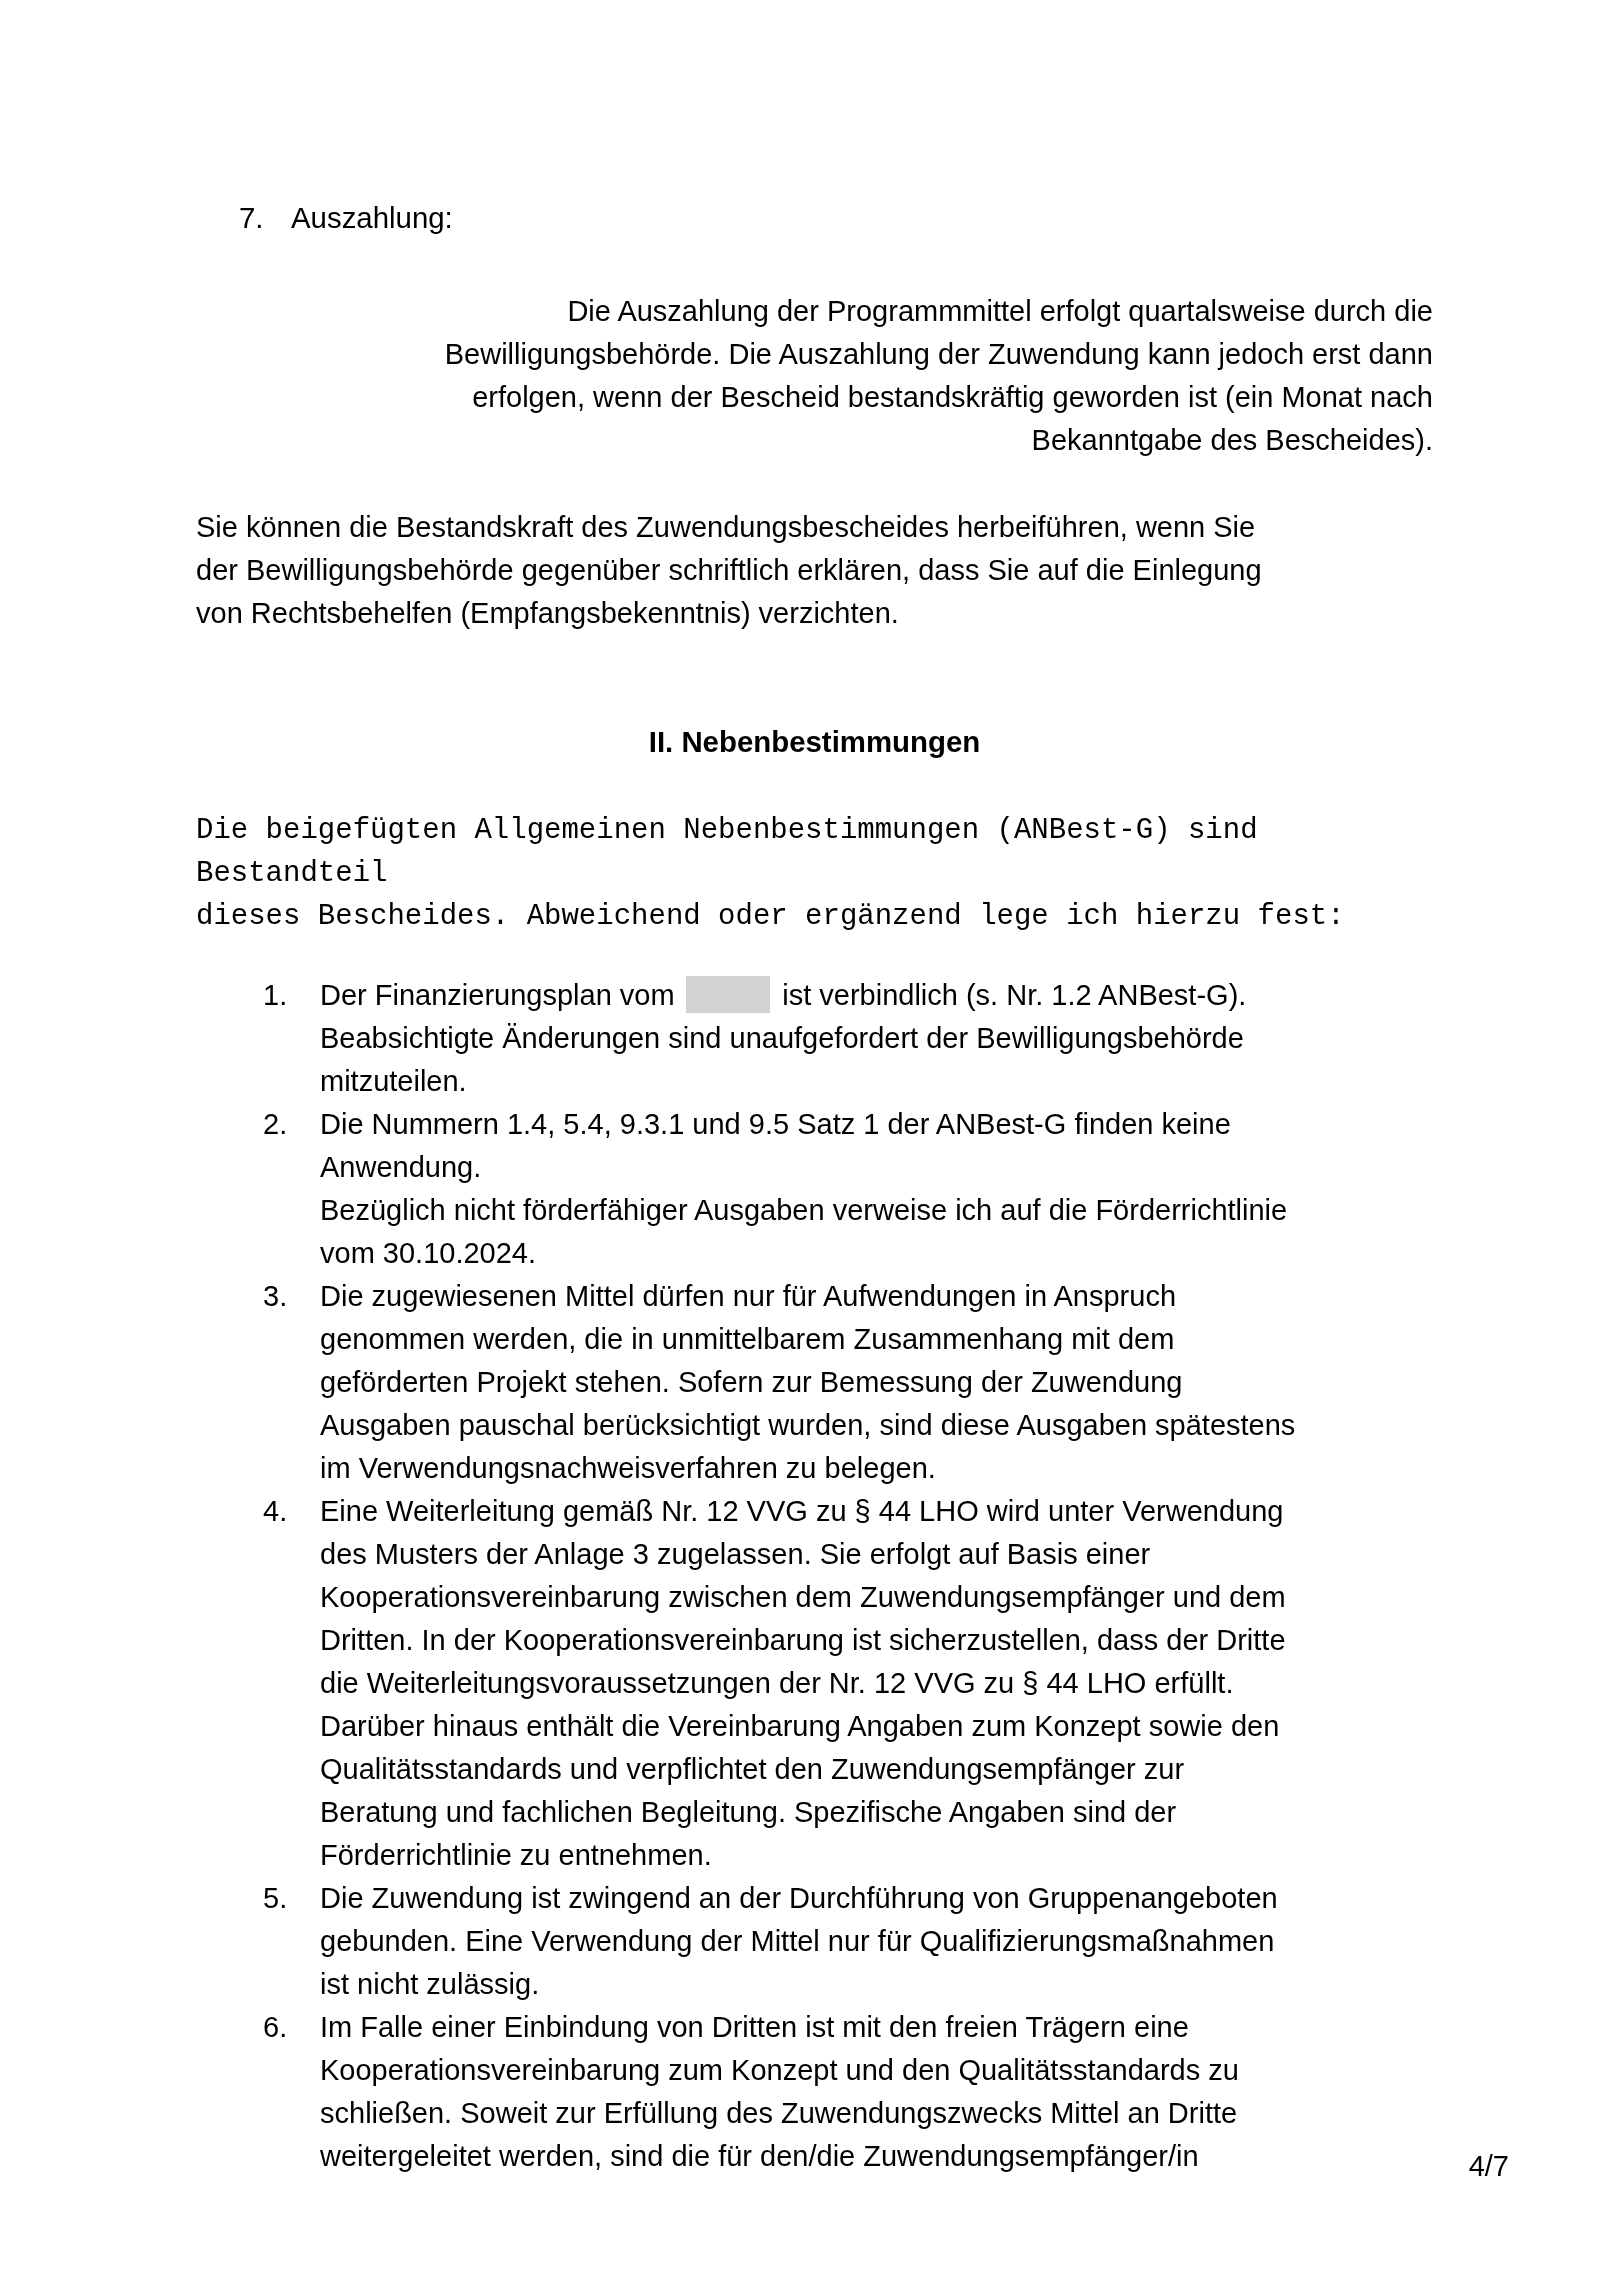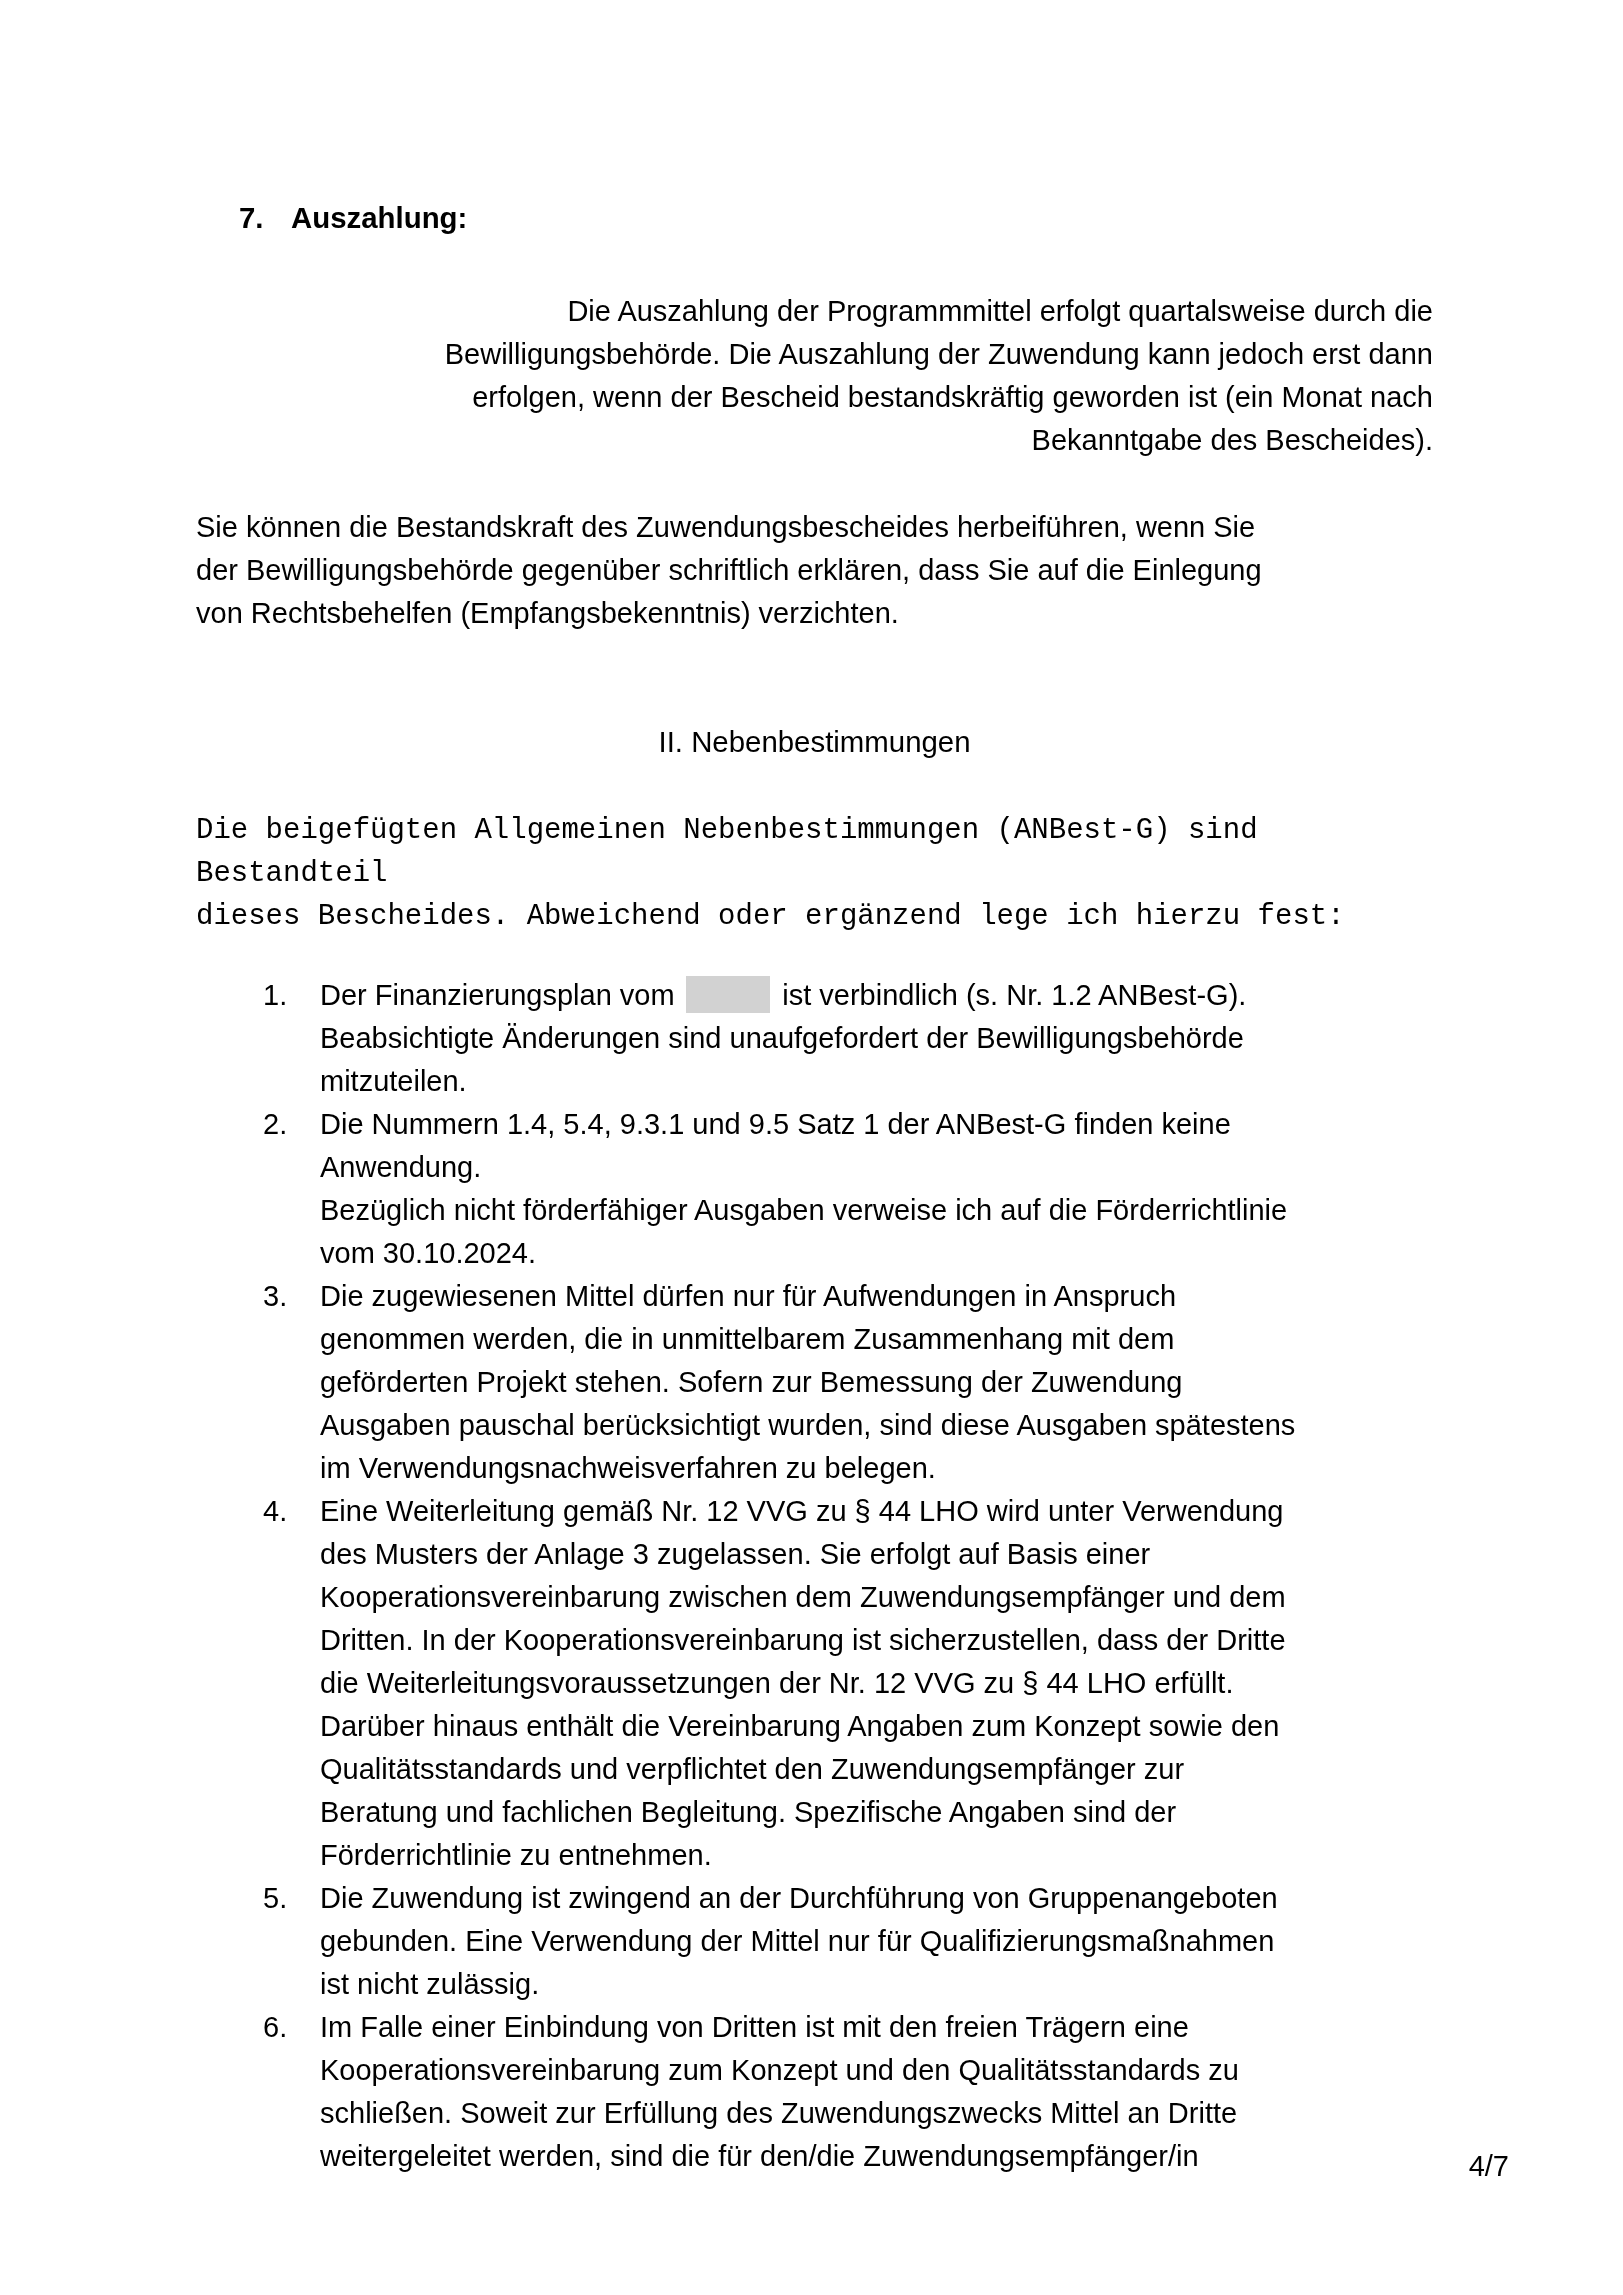--- a/index.html
+++ b/index.html
@@ -20,38 +20,38 @@
     position: absolute;
     inset: 0;
     background: #ffffff;
   }
   .content {
     padding: 196px 190px 0 196px;
     font-size: 29px;
     line-height: 43px;
   }
   .h-section7 {
-    font-weight: bold;
+    font-weight: normal;
     font-size: 29.4px;
     margin: 0 0 0 43px;
     white-space: nowrap;
   }
   .h-section7 .sec-num {
     display: inline-block;
     width: 52px;
   }
   .para {
     margin: 0;
     white-space: pre-line;
   }
   .p1 { margin-top: 51px; text-align: right; }
   .p2 { margin-top: 44px; }
   .h-nebenbestimmungen {
     margin: 85px 0 0 0;
-    font-weight: normal;
+    font-weight: bold;
     font-size: 29.4px;
     text-align: center;
   }
   .intro { margin-top: 46px; font-family: Liberation Mono, monospace; }
   .list {
     margin: 36px 0 0 67px;
   }
   .li {
     display: flex;
     align-items: flex-start;

